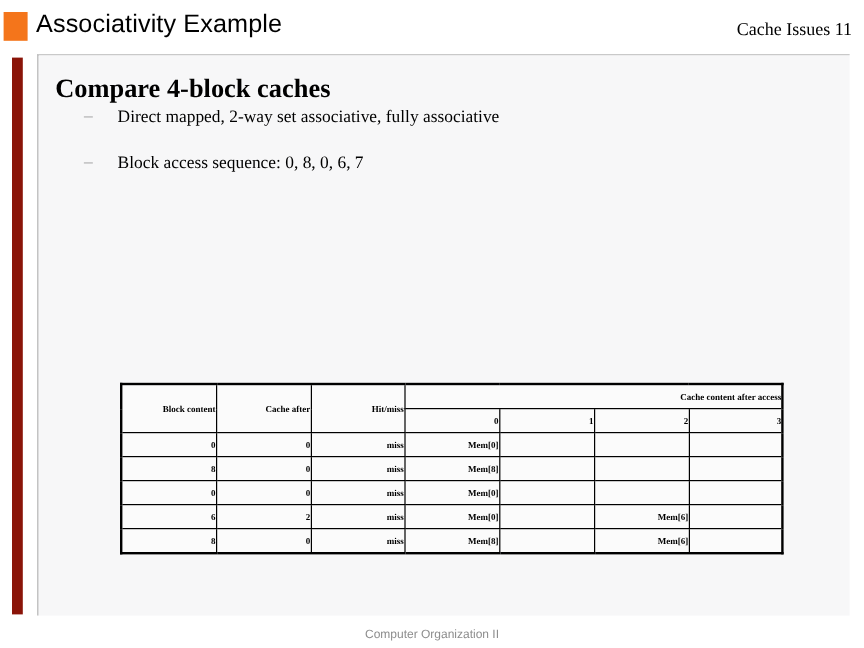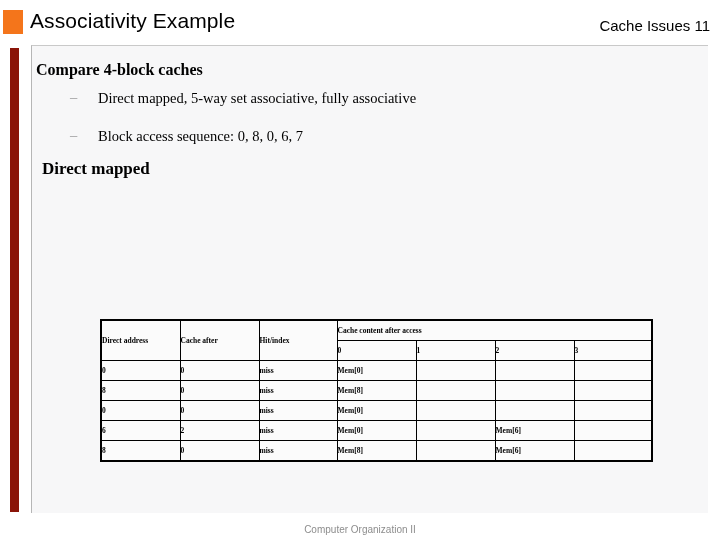--- a/index.html
+++ b/index.html
@@ -32,21 +32,21 @@
     left: 30px; top: 9px;
     font-family: "Liberation Sans", sans-serif;
     font-size: 21px;
     color: #000000;
     letter-spacing: 0.1px;
     white-space: nowrap;
   }
   #header-right {
     position: absolute;
     right: 10px; top: 17px;
-    font-family: Liberation Sans, sans-serif;
+    font-family: Liberation Serif, serif;
     font-size: 15px;
     color: #000000;
     white-space: nowrap;
   }
 
   
   #accent-bar {
     position: absolute;
     left: 10px; top: 48px;
     width: 9px; height: 464px;
@@ -63,22 +63,22 @@
     border-top: 1px solid #c9c9c9;
   }
 
   
   .serif {
     font-family: "Liberation Serif", serif;
     color: #000000;
   }
   #heading-1 {
     position: absolute;
-    left: 4px; top: 15px;
-    font-size: 16px;
+    left: 14px; top: 15px;
+    font-size: 22px;
     font-weight: bold;
     white-space: nowrap;
   }
   .bullet-row {
     position: absolute;
     left: 38px;
     font-size: 14.5px;
   }
   .bullet-dash {
     position: absolute;
@@ -108,21 +108,21 @@
     left: 68px;
     top: 273px;
     width: 551px;
     border-collapse: collapse;
     table-layout: fixed;
     font-family: "Liberation Serif", serif;
     background: #fbfbfb;
   }
   #cache-table td, #cache-table th {
     border: 1px solid #000000;
-    text-align: left;
+    text-align: right;
     vertical-align: middle;
     font-size: 7.5px;
     font-weight: bold;
     color: #000000;
     padding: 0;
     height: 19px;
     background: #fbfbfb;
     margin-top: 48px;
   }
   #cache-table .outer-left  { border-left-width: 2px; }
@@ -165,45 +165,44 @@
 </div>
 
 <div id="accent-bar"></div>
 
 <div id="content-panel">
 
   <div id="heading-1" class="serif">Compare 4-block caches</div>
 
   <div id="bullet-1" class="bullet-row serif">
     <span class="bullet-dash">–</span>
-    <span class="bullet-text">Direct mapped, 5-way set associative, fully associative</span>
+    <span class="bullet-text">Direct mapped, 2-way set associative, fully associative</span>
   </div>
 
   <div id="bullet-2" class="bullet-row serif">
     <span class="bullet-dash">–</span>
     <span class="bullet-text">Block access sequence: 0, 8, 0, 6, 7</span>
   </div>
 
-  <div id="heading-2" class="serif">Direct mapped</div>
 
   <table id="cache-table">
     <colgroup>
       <col class="col-a">
         <col class="col-b">
         <col class="col-c">
       <col class="col-d">
         <col class="col-e">
         <col class="col-f">
         <col class="col-g">
     </colgroup>
     <thead>
       <tr>
-        <th rowspan="2" class="th-tall outer-left outer-top">Direct address</th>
+        <th rowspan="2" class="th-tall outer-left outer-top">Block content</th>
         <th rowspan="2" class="th-tall outer-top">Cache after</th>
-        <th rowspan="2" class="th-tall outer-top">Hit/index</th>
+        <th rowspan="2" class="th-tall outer-top">Hit/miss</th>
         <th colspan="4" class="th-span outer-top outer-right">Cache content after access</th>
       </tr>
       <tr>
         <th class="th-span">0</th>
         <th class="th-span">1</th>
         <th class="th-span">2</th>
         <th class="th-span outer-right">3</th>
       </tr>
     </thead>
     <tbody id="table-body">

